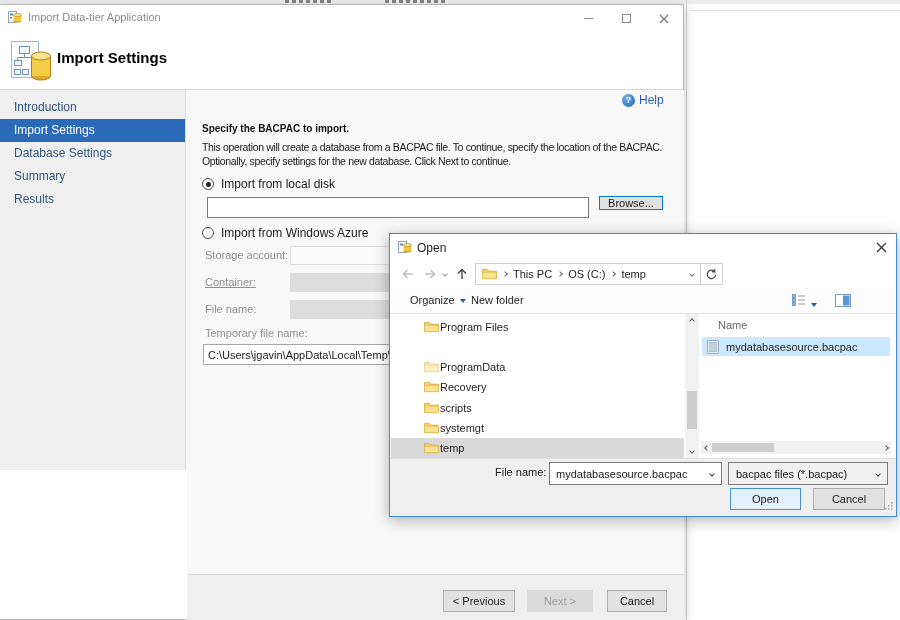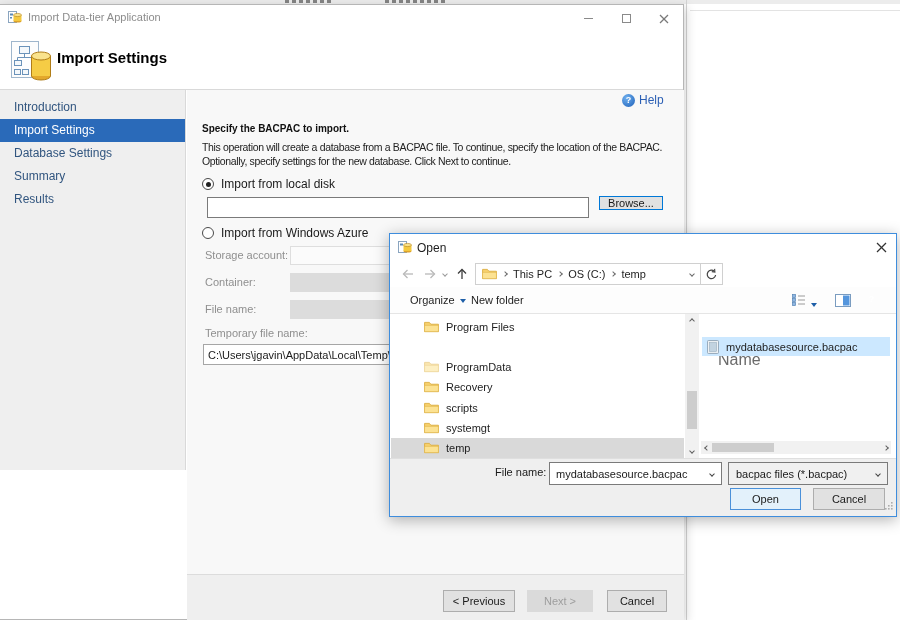--- a/index.html
+++ b/index.html
@@ -82,29 +82,29 @@
   .searchbox { left:339px; top:29px; width:152px; height:22px; border:1px solid #d0d0d0; background:#fff; }
   .searchbox input { border:none; outline:none; width:128px; height:20px; padding:0 6px; font-family:"Liberation Sans",sans-serif; font-size:11px; color:#1a1a1a; }
   .searchbox input::placeholder { color:#8c8c8c; }
   .search-mag { position:absolute; right:6px; top:5px; }
 
   .od-toolbar { left:0; top:53px; width:506px; height:27px; background:#fdfdfd; border-bottom:1px solid #e5e5e5; }
   .tool-label { font-size:11px; color:#1e1e1e; cursor:pointer; }
   .tri-down { display:inline-block; width:0; height:0; border-left:3.5px solid transparent; border-right:3.5px solid transparent; border-top:4px solid #1e5fa8; margin-left:5px; vertical-align:middle; }
 
   .od-list { left:0; top:80px; width:506px; height:144px; background:#ffffff; }
-  .folder-row { position:absolute; left:1px; width:293px; height:20px; display:flex; align-items:center; gap:7px; padding-left:33px; font-size:11px; color:#1e1e1e; cursor:pointer; }
+  .folder-row { position:absolute; left:1px; width:293px; height:20px; display:flex; align-items:center; gap:1px; padding-left:33px; font-size:11px; color:#1e1e1e; cursor:pointer; }
   .folder-row.sel-gray { background:#d9d9d9; }
 
   .vscroll { position:absolute; left:295px; top:0; width:14px; height:144px; background:#f1f1f1; }
   .vthumb { position:absolute; left:2px; top:77px; width:10px; height:38px; background:#cdcdcd; }
   .sc-arrow { position:absolute; display:flex; align-items:center; justify-content:center; width:14px; height:14px; }
   .sc-arrow .chev { border-color:#606060; }
 
-  .name-header { position:absolute; left:328px; top:5px; font-size:16px; color:#6a6a6a; cursor:pointer;margin-top:32px; }
+  .name-header { position:absolute; left:328px; top:5px; font-size:11px; color:#6a6a6a; cursor:pointer; }
   .file-row { position:absolute; left:312px; top:23px; width:188px; height:19px; background:#cce8ff; display:flex; align-items:center; gap:7px; padding-left:5px; font-size:11px; color:#1e1e1e; cursor:pointer; }
   .hscroll { position:absolute; left:311px; top:127px; width:190px; height:13px; background:#f1f1f1; }
   .hthumb { position:absolute; left:11px; top:2px; width:62px; height:9px; background:#cdcdcd; }
 
   .od-footer { left:0; top:224px; width:506px; height:58px; background:#efefef; border-top:1px solid #dfdfdf; }
   .combo { position:absolute; height:23px; border:1px solid #7a7a7a; display:flex; align-items:center; }
   .combo .chevslot { position:absolute; right:7px; top:9px; }
   .combo input { border:none; outline:none; background:transparent; width:88%; padding:0 6px; font-family:"Liberation Sans",sans-serif; font-size:11px; color:#1a1a1a; }
   .combo.flat { background:#f0f0f0; font-size:11px; padding-left:7px; color:#1a1a1a;text-align:center; }
   .grip { position:absolute; right:3px; bottom:3px; }
@@ -196,21 +196,21 @@
   <button class="abs btn focus-blue" style="left:599px;top:191px;width:64px;height:14px;">Browse...</button>
 
   <div class="abs radio-row" style="left:202px;top:221px;">
     <span class="radio"></span>
     <span>Import from Windows Azure</span>
   </div>
 
   <div class="abs gray-label" style="left:205px;top:244px;">Storage account:</div>
   <div class="abs dis-field-light" style="left:290px;top:241px;width:300px;height:19px;"></div>
 
-  <div class="abs gray-label" style="left:205px;top:271px;">Container:</div>
+  <div class="abs gray-label" style="left:205px;top:271px;text-decoration:underline;">Container:</div>
   <div class="abs dis-field-gray" style="left:290px;top:268px;width:300px;height:19px;"></div>
 
   <div class="abs gray-label" style="left:205px;top:298px;">File name:</div>
   <div class="abs dis-field-gray" style="left:290px;top:295px;width:300px;height:19px;"></div>
 
   <div class="abs gray-label" style="left:205px;top:322px;">Temporary file name:</div>
   <input class="abs txt" style="left: 203px; top: 339px; width: 386px; height: 21px; border-color: rgb(166, 166, 166);" readonly="" value="C:\Users\jgavin\AppData\Local\Temp\te">
 
   <div class="abs wiz-footer"></div>
   <button class="abs btn" style="left:443px;top:585px;width:72px;height:22px;">&lt; Previous</button>

